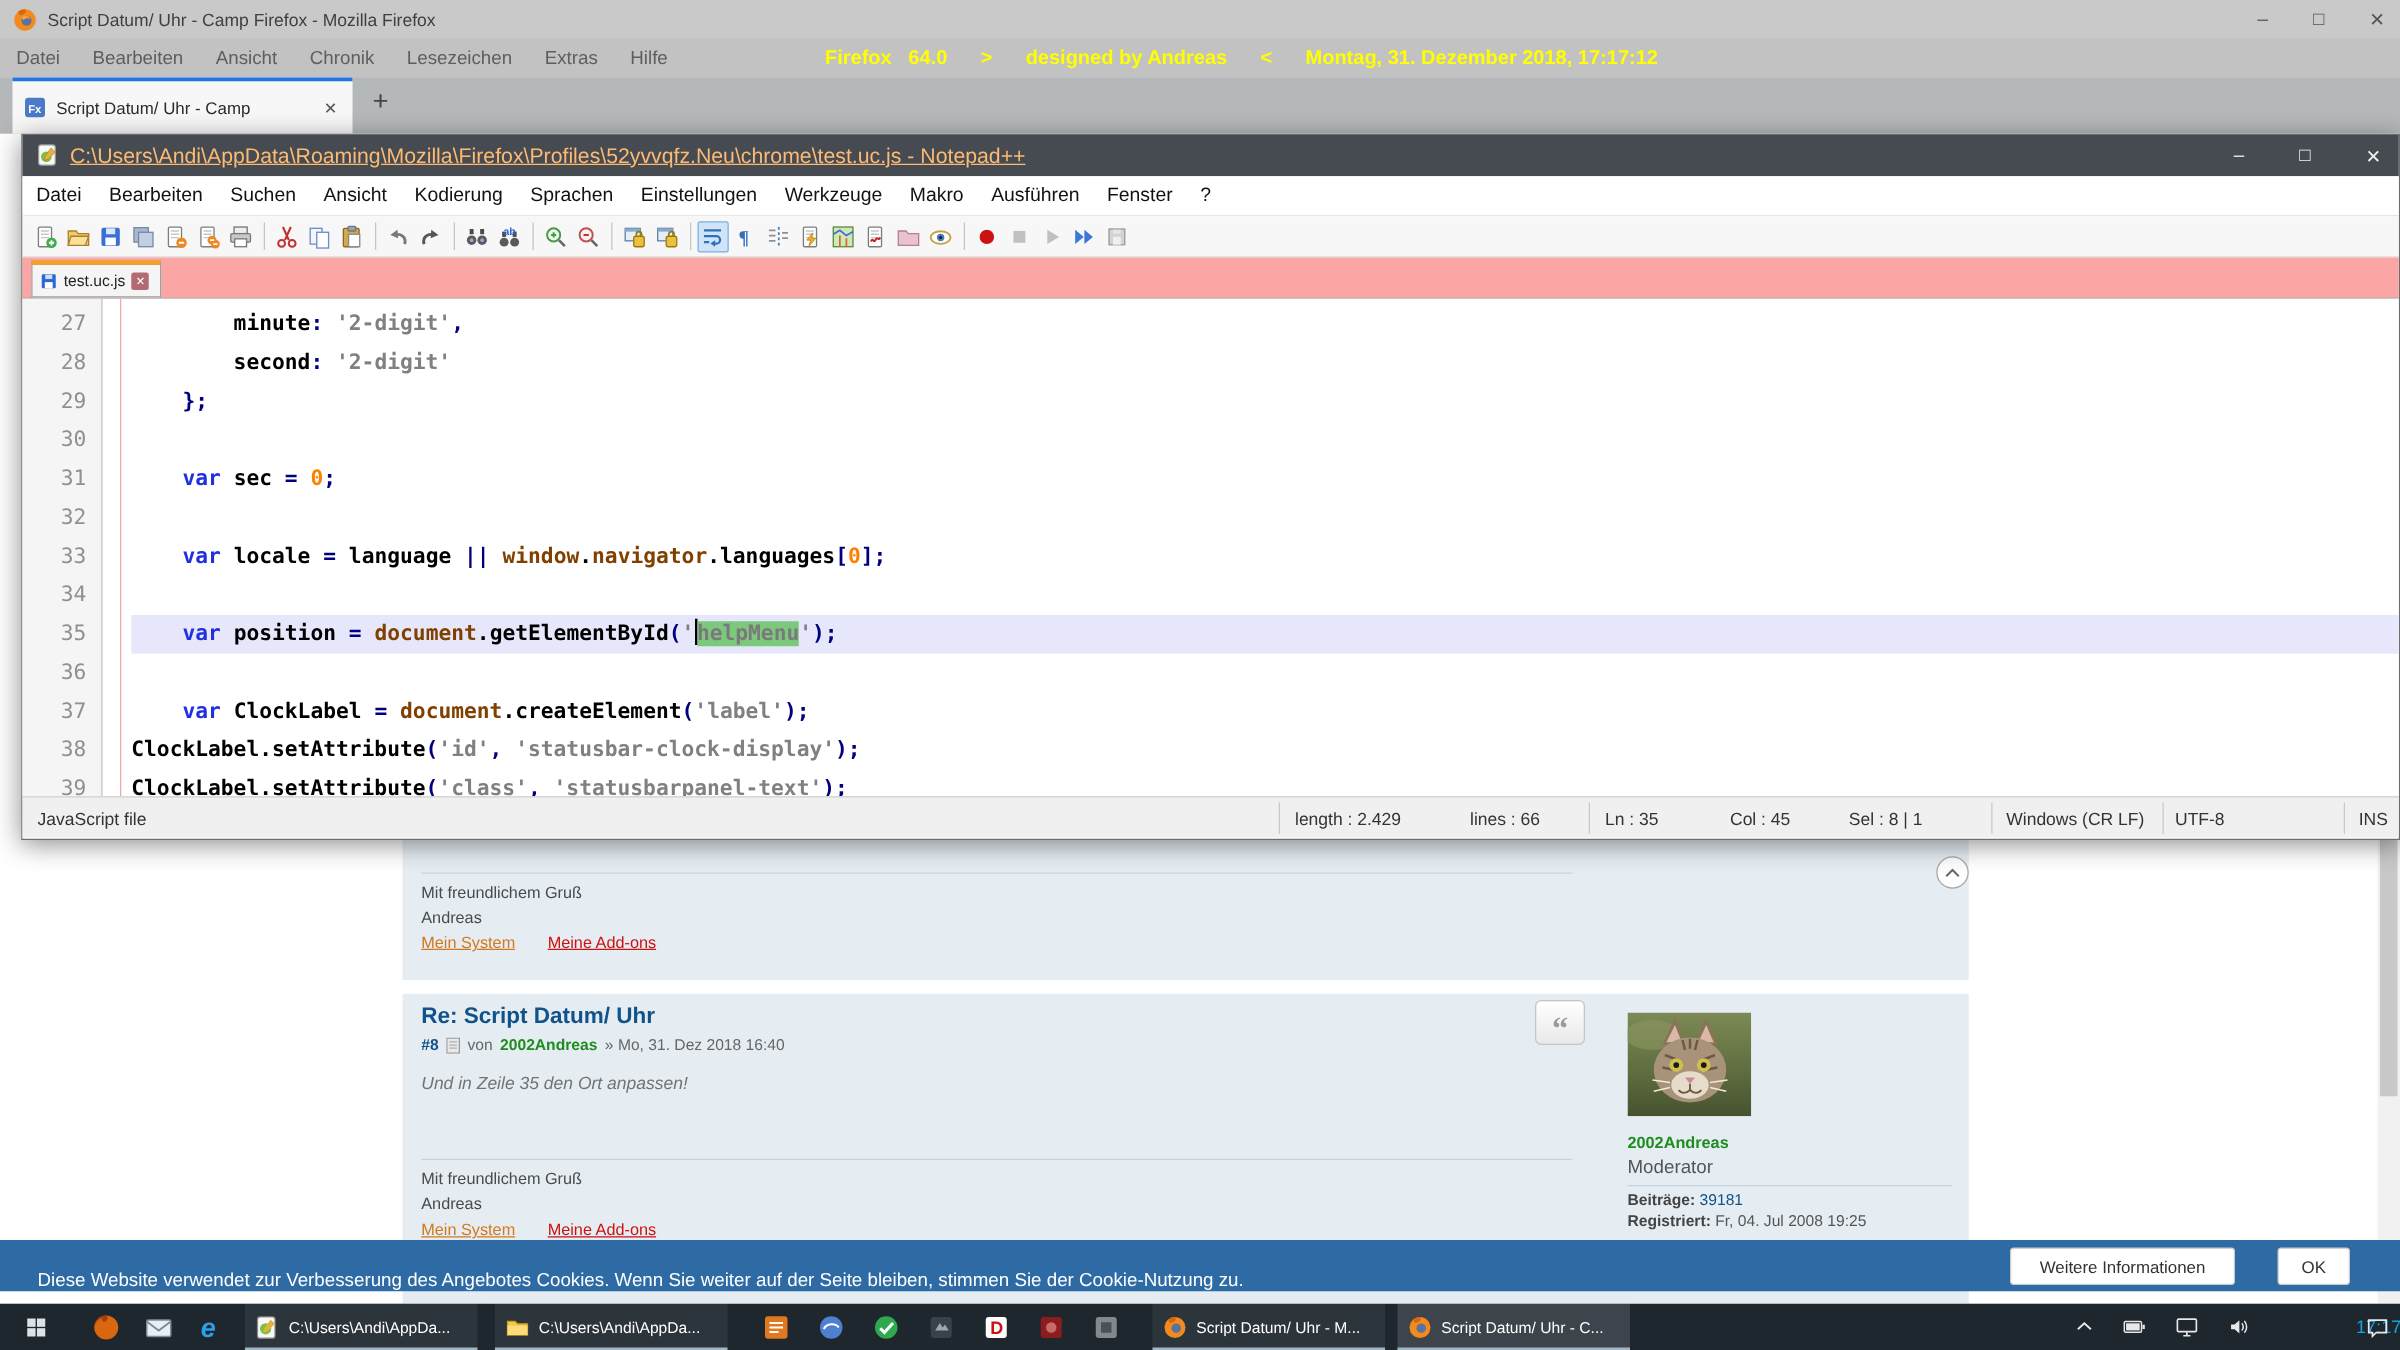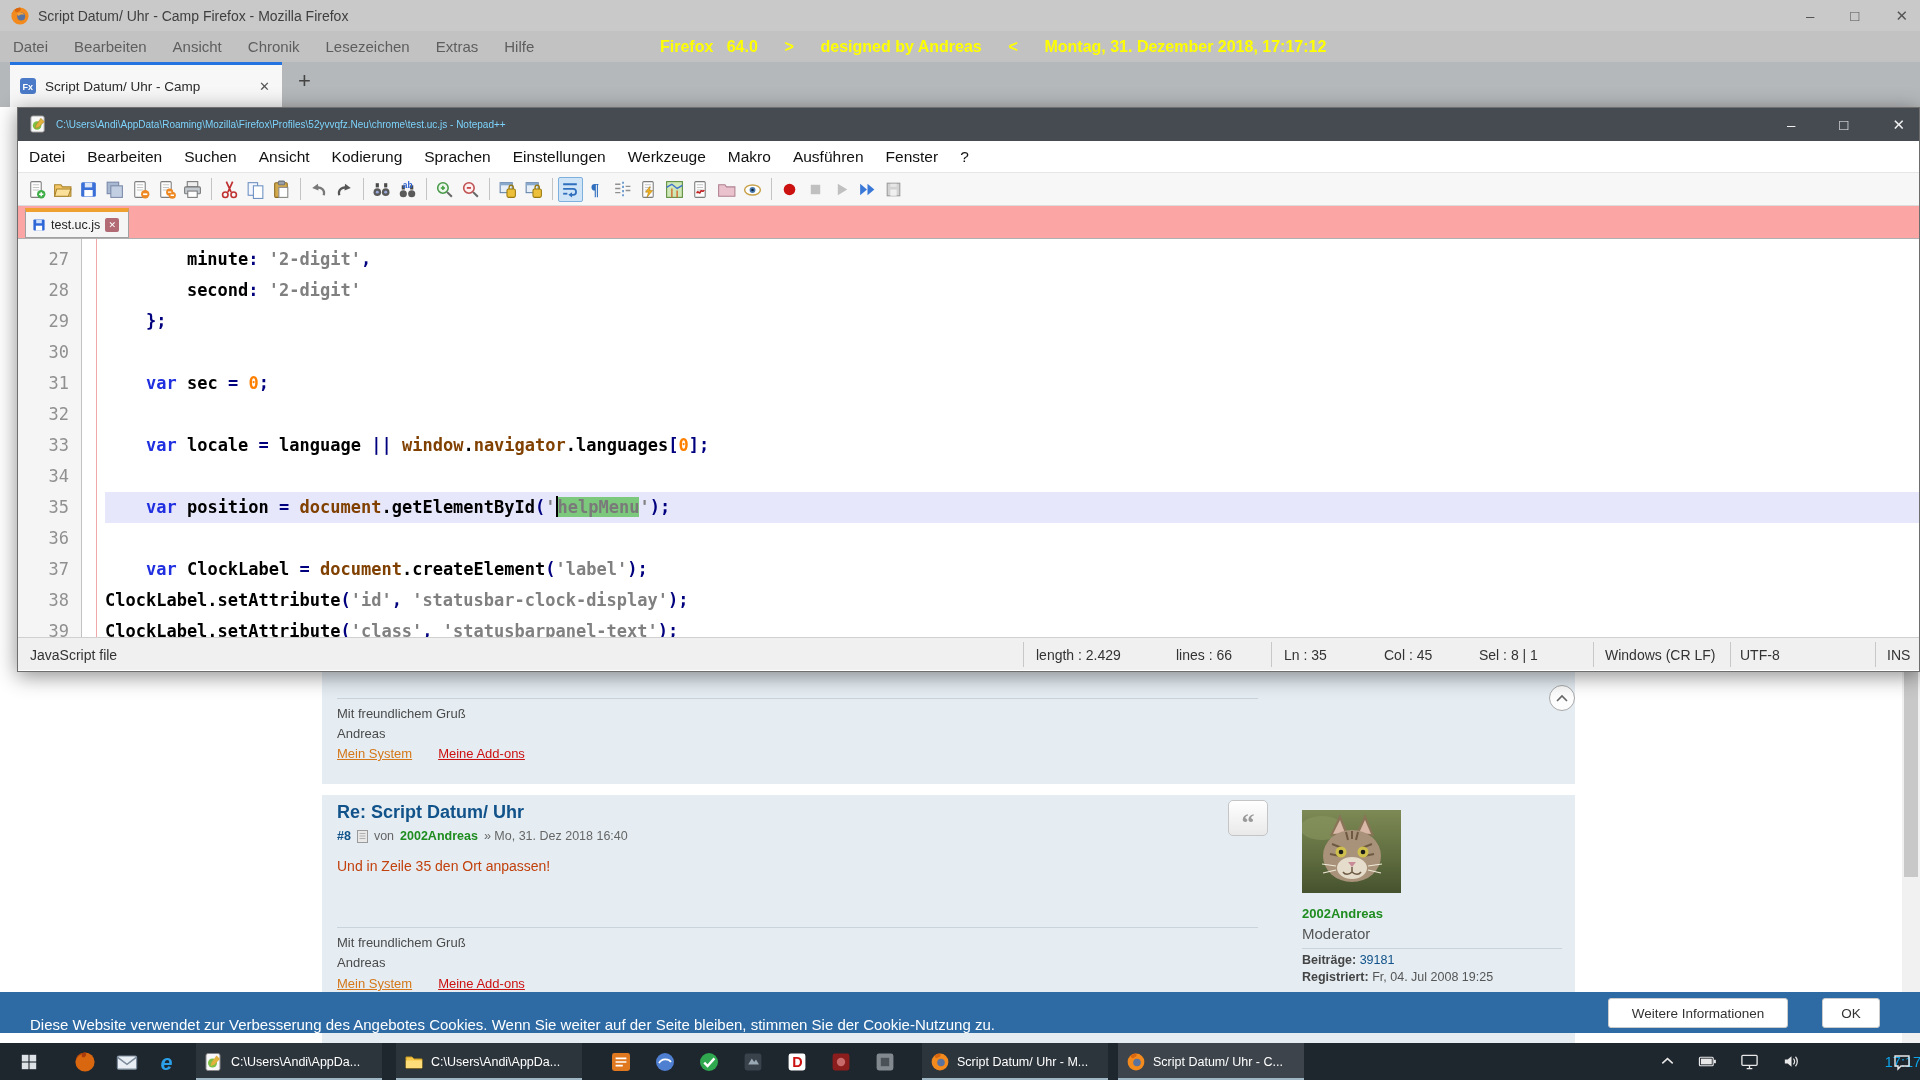--- a/index.html
+++ b/index.html
@@ -28,40 +28,40 @@
   .ff-content{left:0;top:107px;width:1920px;height:936px;background:#ffffff;}
 
   
   .panel{position:absolute;background:#e5edf3;}
   .sig-text{font-size:13px;color:#4a4a4a;}
   .sig-link{font-size:13px;text-decoration:underline;}
   .post-title{font-size:18px;font-weight:bold;color:#105289;}
   .post-meta{font-size:12.5px;color:#666;display:flex;align-items:center;gap:6px;}
   .post-num{color:#105289;font-weight:bold;}
   .post-author{color:#1e8c1e;font-weight:bold;}
-  .post-body{font-size:14px;color:#c2410c;}
+  .post-body{font-size:14px;color:#737373;font-style:italic;}
   .hr-line{position:absolute;height:1px;background:#c9d3db;}
   .quote-btn{position:absolute;width:40px;height:36px;border:1px solid #c5c5c5;border-radius:5px;
              background:linear-gradient(#ffffff,#e9e9e9);display:flex;align-items:center;justify-content:center;
              font-family:"Liberation Serif",serif;font-size:26px;font-weight:bold;color:#9a9a9a;line-height:10px;padding-top:10px;box-sizing:border-box;}
   .scrolltop{position:absolute;width:24px;height:24px;border-radius:50%;border:1px solid #a8a8a8;
              background:#fdfdfd;display:flex;align-items:center;justify-content:center;}
   .profile-name{font-size:13px;font-weight:bold;color:#1e8c1e;}
   .profile-role{font-size:15px;color:#555;}
   .profile-row{font-size:12.5px;color:#555;}
   .profile-row b{font-weight:bold;color:#444;}
   .profile-row .val-link{color:#105289;}
   .ff-scrollbar{left:1902px;top:672px;width:18px;height:371px;background:#f1f1f1;}
   .ff-scrollthumb{position:absolute;left:2px;top:0;width:14px;height:205px;background:#c8c8c8;}
 
   
   .npp{left:17px;top:107px;width:1903px;height:565px;background:#ffffff;
        box-shadow:0 4px 20px rgba(0,0,0,.45);border:1px solid #6e6e6e;box-sizing:border-box;z-index:10;}
   .npp-titlebar{left:0;top:0;width:100%;height:33px;background:#464b51;display:flex;align-items:center;}
-  .npp-title{font-size:10px;color:#7dd3fc;margin-left:8px;}
+  .npp-title{font-size:17px;color:#fdba74;margin-left:8px;text-decoration:underline;}
   .npp-icon{margin-left:11px;display:flex;}
   .npp-winbtns{position:absolute;right:14px;top:0;height:33px;display:flex;gap:44px;
                align-items:center;color:#f0f0f0;font-size:15px;}
   .npp-menubar{left:0;top:33px;width:100%;height:32px;background:#ffffff;display:flex;align-items:center;
                border-bottom:1px solid #e6e6e6;box-sizing:border-box;}
   .npp-menu-item{font-size:15.5px;color:#111;padding:0 11px;}
   .npp-toolbar{left:0;top:65px;width:100%;height:33px;background:#f7f7f7;display:flex;align-items:center;
                border-bottom:1px solid #dcdcdc;box-sizing:border-box;padding-left:6px;}
   .tbicon{width:25px;height:25px;display:flex;align-items:center;justify-content:center;border-radius:2px;margin-right:1px;}
   .tbicon.active{background:#cfe4f7;border:1px solid #7db0dd;box-sizing:border-box;}

